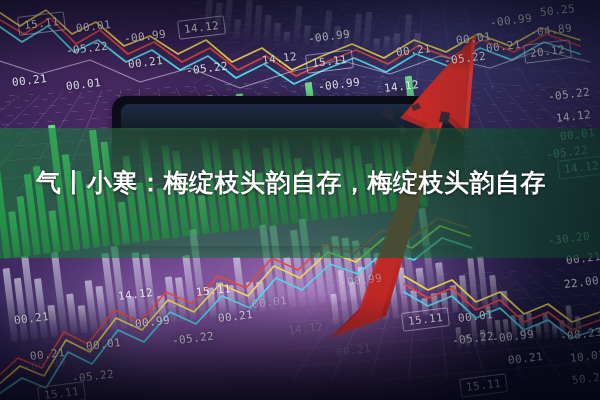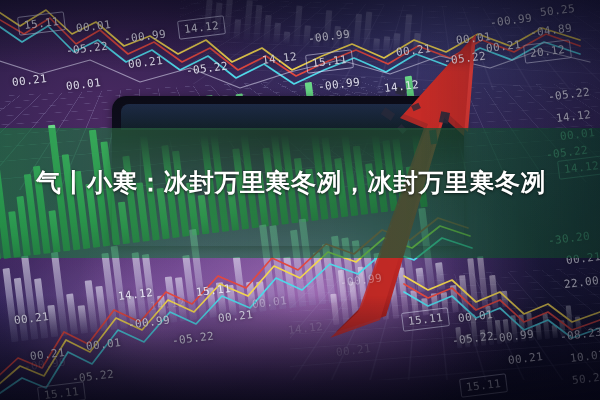--- a/index.html
+++ b/index.html
@@ -441,16 +441,16 @@
       <div class="num faint" style="left: 336px; top: 344px; transform: rotate(-7deg);">00.21</div>
       <div class="num dim" style="left: 340px; top: 274px; transform: rotate(-7deg);">-00.99</div>
     </div>
 
   <div id="green-band"></div>
   <div id="green-band2"></div>
 
   <div class="layer" id="bg-darkvig"></div>
 
   <div id="title">
-    <span class="l2">气丨小寒：冰封万里寒冬冽，冰封万里寒冬冽</span>
+    <span class="l2">气丨小寒：梅绽枝头韵自存，梅绽枝头韵自存</span>
   </div>
 
 </div>
 
 </body></html>

